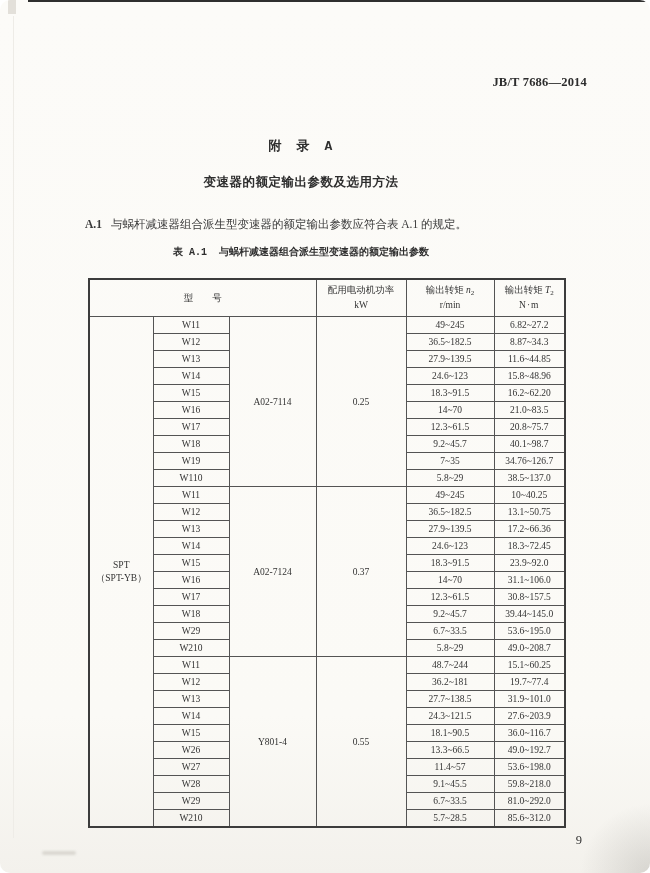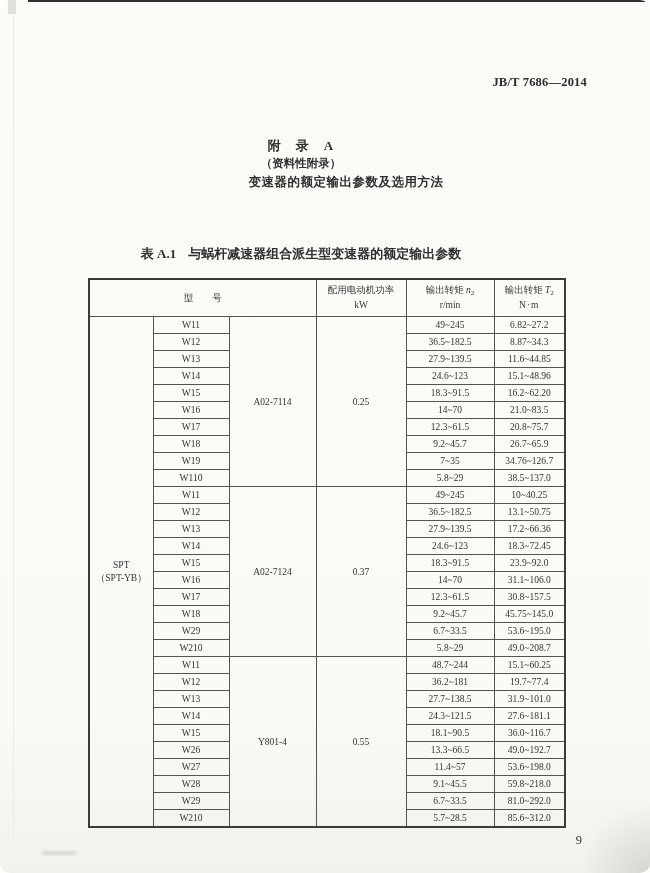--- a/index.html
+++ b/index.html
@@ -11,27 +11,27 @@
   
   .top-line{position:absolute;left:28px;right:0;top:0;height:2px;background:#2f2f2f;}
   .top-nub{position:absolute;left:8px;top:0;width:8px;height:14px;background:#e3e0da;}
   .left-crease{position:absolute;left:13px;top:16px;height:822px;width:1px;background:#eeece7;}
   .bottom-smudge{position:absolute;left:42px;top:851px;width:34px;height:4px;background:#dbd8d2;border-radius:2px;filter:blur(1px);}
   .corner-shade{position:absolute;right:0;bottom:0;width:70px;height:70px;
     background:radial-gradient(ellipse at 100% 100%, rgba(150,148,142,.30), rgba(0,0,0,0) 70%);}
   
   .doc-number{position:absolute;top:75px;right:63px;font-weight:bold;font-size:12.5px;letter-spacing:.2px;color:#2d2d2d;}
   .centered{position:absolute;left:0;width:602px;text-align:center;color:#2e2e2e;
-    font-family:Liberation Serif, serif;font-weight:bold;}
+    font-family:Liberation Mono, monospace;font-weight:bold;}
   .appendix-title{top:137px;font-size:13px;letter-spacing:1px;}
   .appendix-subtitle{top:156px;font-size:11.5px;}
-  .appendix-heading{top:174px;font-size:12.5px;letter-spacing:.5px;padding-left:45px;}
+  .appendix-heading{top:174px;font-size:12.5px;letter-spacing:.5px;}
   .clause{position:absolute;top:217px;left:85px;width:482px;font-size:11.5px;color:#3a3a3a;}
   .clause .num{font-weight:bold;margin-right:9px;}
-  .table-caption{top:245px;font-size:13px;}
+  .table-caption{top:245px;font-size:10px;}
   .table-caption .cap-label{margin-right:12px;}
   
   table.main{position:absolute;top:278px;left:88px;width:476px;table-layout:fixed;
     border-collapse:collapse;font-size:9.5px;color:#333;}
   table.main{border:2px solid #3c3c3c;}
   table.main th, table.main td{border:1px solid #545454;text-align:center;vertical-align:middle;
     padding:0;font-weight:normal;overflow:hidden;white-space:nowrap;}
   thead th{height:36px;line-height:15px;}
   tbody td{height:16px;line-height:16px;}
   td[data-name="series-cell"] div{line-height:13px;}
@@ -47,23 +47,25 @@
 
   <div class="top-line" data-name="scan-top-edge"></div>
   <div class="top-nub" data-name="scan-top-mark"></div>
   <div class="left-crease" data-name="scan-left-crease"></div>
   <div class="bottom-smudge" data-name="scan-smudge"></div>
   <div class="corner-shade" data-name="scan-corner-shadow"></div>
 
   <div class="doc-number" data-name="standard-number">JB/T 7686—2014</div>
 
   <div class="centered appendix-title" data-name="appendix-title">附　录　A</div>
-  <div class="centered appendix-subtitle" data-name="appendix-subtitle">（资料性附录）</div>
   <div class="centered appendix-heading" data-name="appendix-heading">变速器的额定输出参数及选用方法</div>
 
+  <div class="clause" data-name="clause-a1">
+    <span class="num" data-name="clause-number">A.1</span><span data-name="clause-text">与蜗杆减速器组合派生型变速器的额定输出参数应符合表 A.1 的规定。</span>
+  </div>
 
   <div class="centered table-caption" data-name="table-caption">
     <span class="cap-label" data-name="table-caption-label">表 A.1</span><span data-name="table-caption-text">与蜗杆减速器组合派生型变速器的额定输出参数</span>
   </div>
 
   <table class="main" data-name="output-parameters-table">
     <colgroup>
       <col style="width:64px">
         <col style="width:76px">
         <col style="width:87px">
@@ -106,41 +108,41 @@
           <td data-name="torque-cell">8.87~34.3</td>
         </tr>
         <tr data-name="table-row">
           <td data-name="model-cell">W13</td>
           <td data-name="speed-cell">27.9~139.5</td>
           <td data-name="torque-cell">11.6~44.85</td>
         </tr>
         <tr data-name="table-row">
           <td data-name="model-cell">W14</td>
           <td data-name="speed-cell">24.6~123</td>
-          <td data-name="torque-cell">15.1~48.96</td>
+          <td data-name="torque-cell">15.8~48.96</td>
         </tr>
         <tr data-name="table-row">
           <td data-name="model-cell">W15</td>
           <td data-name="speed-cell">18.3~91.5</td>
           <td data-name="torque-cell">16.2~62.20</td>
         </tr>
         <tr data-name="table-row">
           <td data-name="model-cell">W16</td>
           <td data-name="speed-cell">14~70</td>
           <td data-name="torque-cell">21.0~83.5</td>
         </tr>
         <tr data-name="table-row">
           <td data-name="model-cell">W17</td>
           <td data-name="speed-cell">12.3~61.5</td>
           <td data-name="torque-cell">20.8~75.7</td>
         </tr>
         <tr data-name="table-row">
           <td data-name="model-cell">W18</td>
           <td data-name="speed-cell">9.2~45.7</td>
-          <td data-name="torque-cell">26.7~65.9</td>
+          <td data-name="torque-cell">40.1~98.7</td>
         </tr>
         <tr data-name="table-row">
           <td data-name="model-cell">W19</td>
           <td data-name="speed-cell">7~35</td>
           <td data-name="torque-cell">34.76~126.7</td>
         </tr>
         <tr data-name="table-row">
           <td data-name="model-cell">W110</td>
           <td data-name="speed-cell">5.8~29</td>
           <td data-name="torque-cell">38.5~137.0</td>
@@ -178,21 +180,21 @@
           <td data-name="torque-cell">31.1~106.0</td>
         </tr>
         <tr data-name="table-row">
           <td data-name="model-cell">W17</td>
           <td data-name="speed-cell">12.3~61.5</td>
           <td data-name="torque-cell">30.8~157.5</td>
         </tr>
         <tr data-name="table-row">
           <td data-name="model-cell">W18</td>
           <td data-name="speed-cell">9.2~45.7</td>
-          <td data-name="torque-cell">45.75~145.0</td>
+          <td data-name="torque-cell">39.44~145.0</td>
         </tr>
         <tr data-name="table-row">
           <td data-name="model-cell">W29</td>
           <td data-name="speed-cell">6.7~33.5</td>
           <td data-name="torque-cell">53.6~195.0</td>
         </tr>
         <tr data-name="table-row">
           <td data-name="model-cell">W210</td>
           <td data-name="speed-cell">5.8~29</td>
           <td data-name="torque-cell">49.0~208.7</td>
@@ -210,21 +212,21 @@
           <td data-name="torque-cell">19.7~77.4</td>
         </tr>
         <tr data-name="table-row">
           <td data-name="model-cell">W13</td>
           <td data-name="speed-cell">27.7~138.5</td>
           <td data-name="torque-cell">31.9~101.0</td>
         </tr>
         <tr data-name="table-row">
           <td data-name="model-cell">W14</td>
           <td data-name="speed-cell">24.3~121.5</td>
-          <td data-name="torque-cell">27.6~181.1</td>
+          <td data-name="torque-cell">27.6~203.9</td>
         </tr>
         <tr data-name="table-row">
           <td data-name="model-cell">W15</td>
           <td data-name="speed-cell">18.1~90.5</td>
           <td data-name="torque-cell">36.0~116.7</td>
         </tr>
         <tr data-name="table-row">
           <td data-name="model-cell">W26</td>
           <td data-name="speed-cell">13.3~66.5</td>
           <td data-name="torque-cell">49.0~192.7</td>

